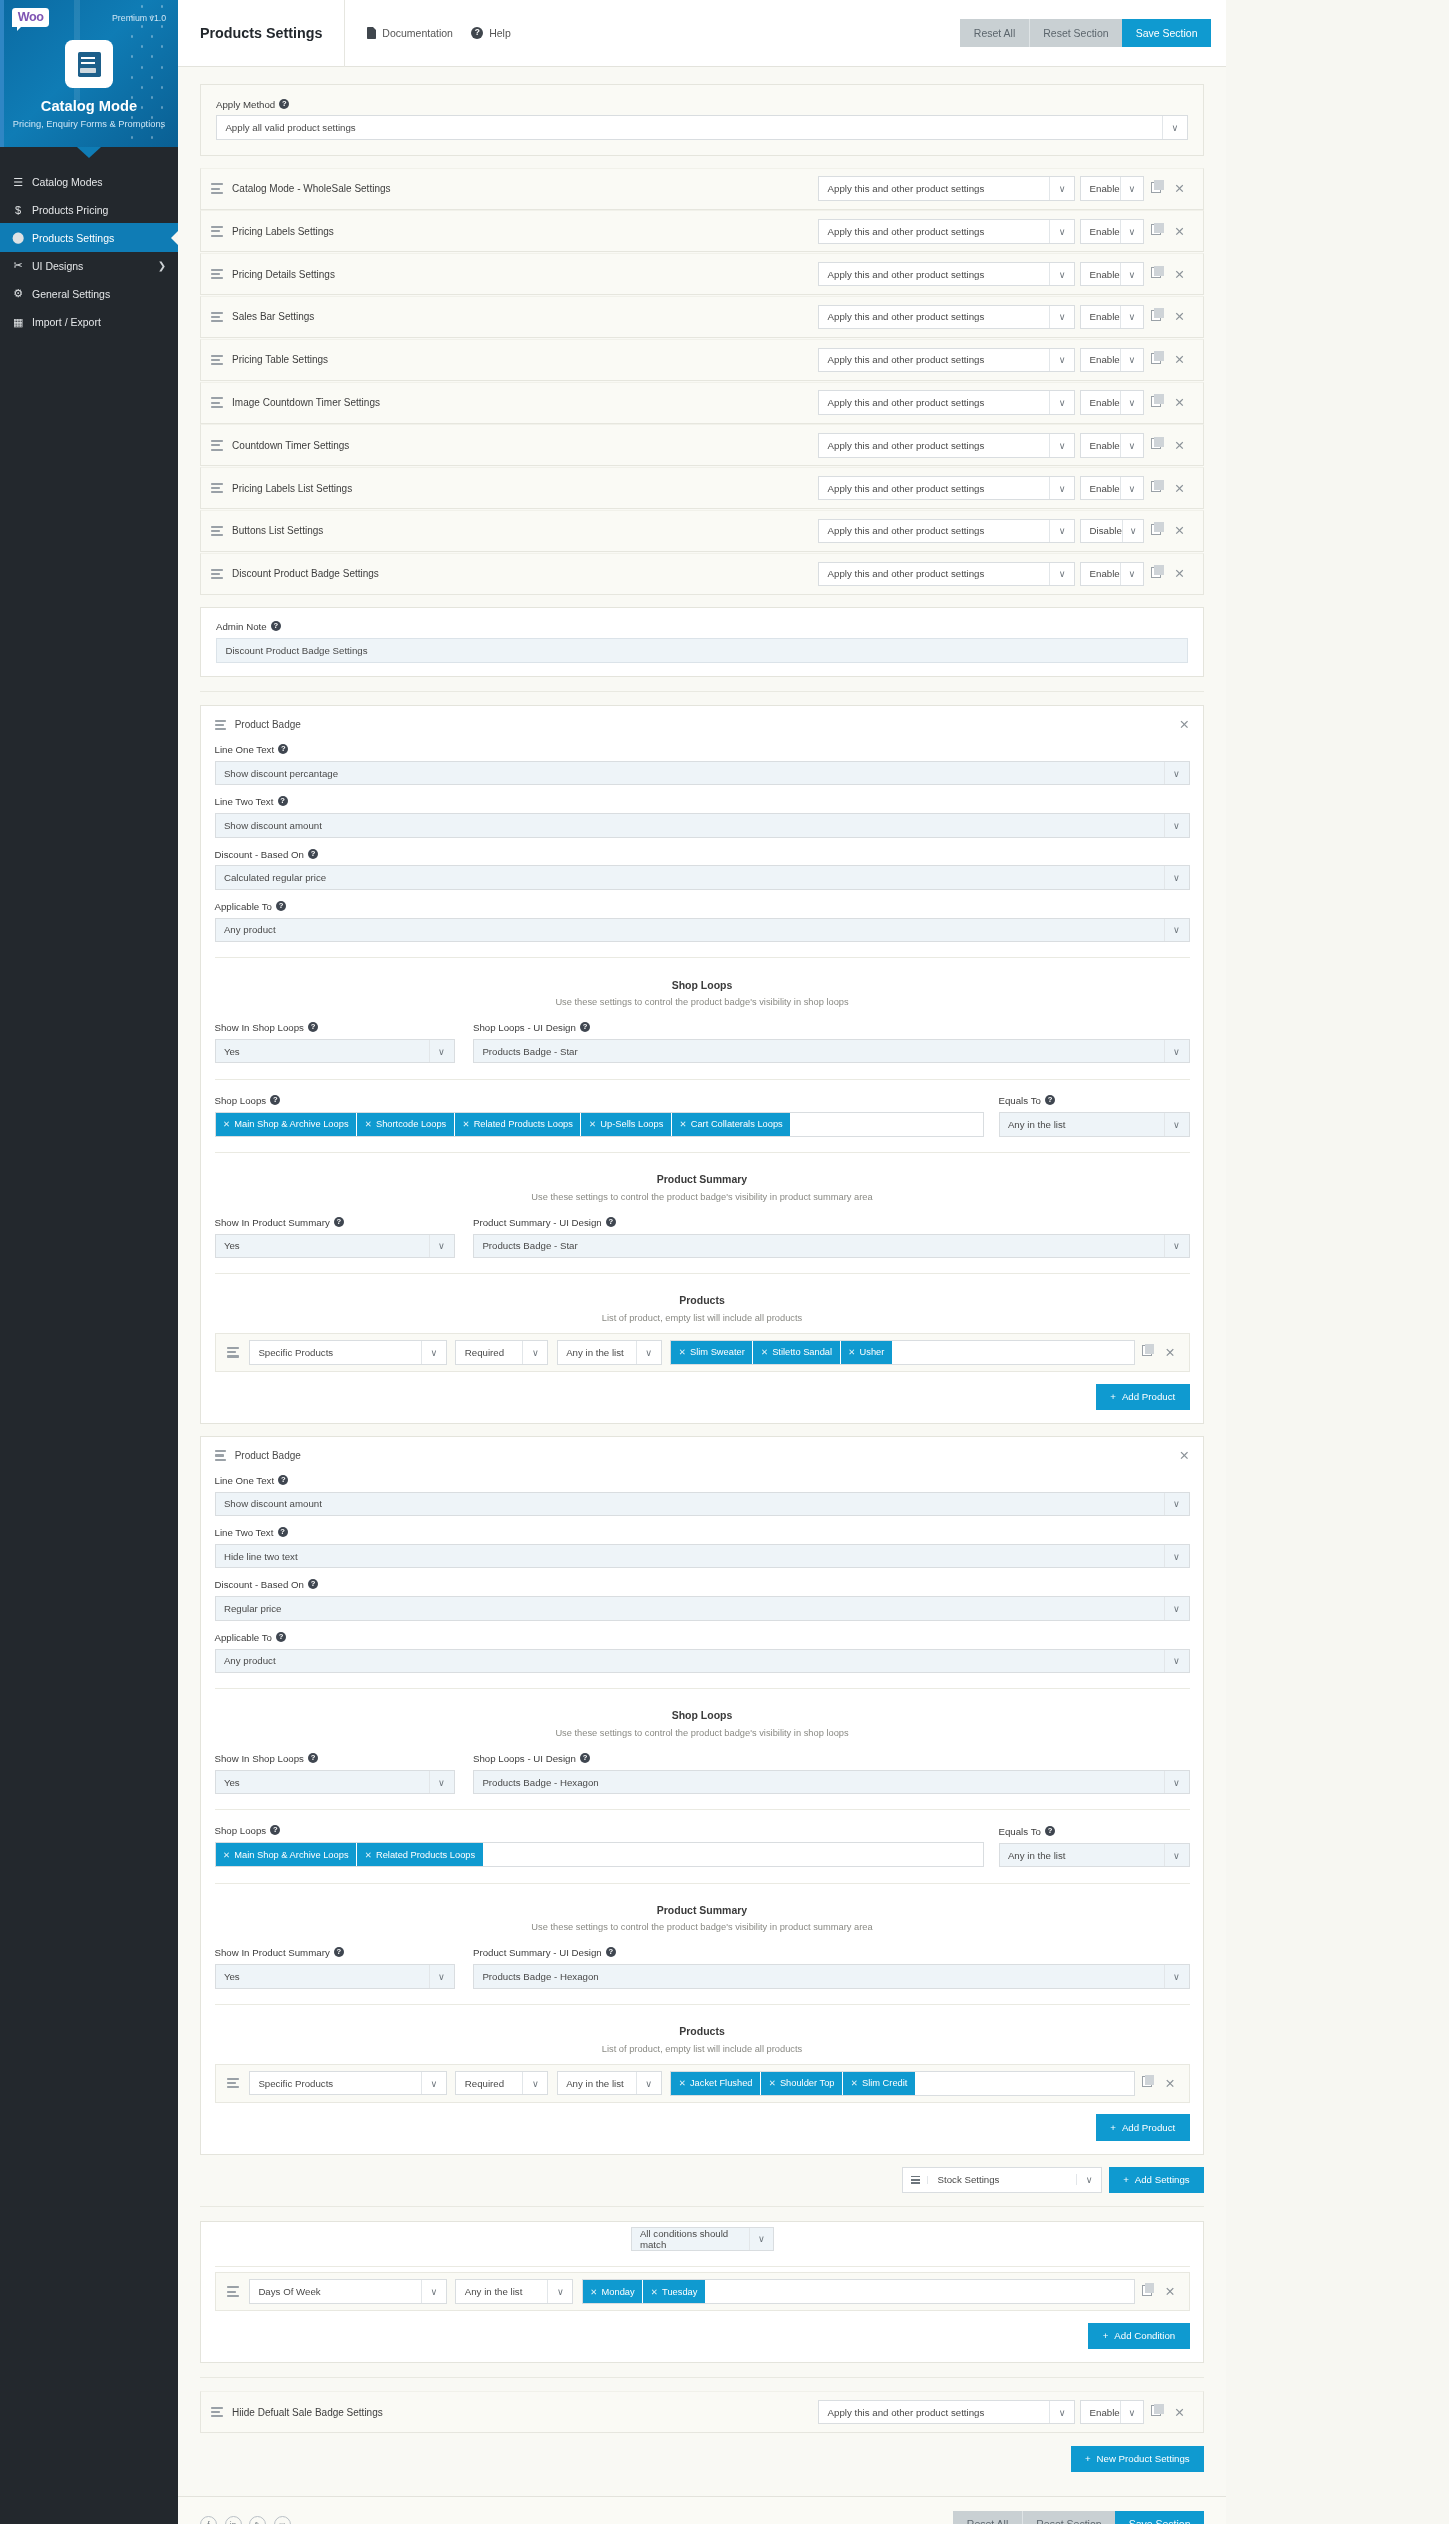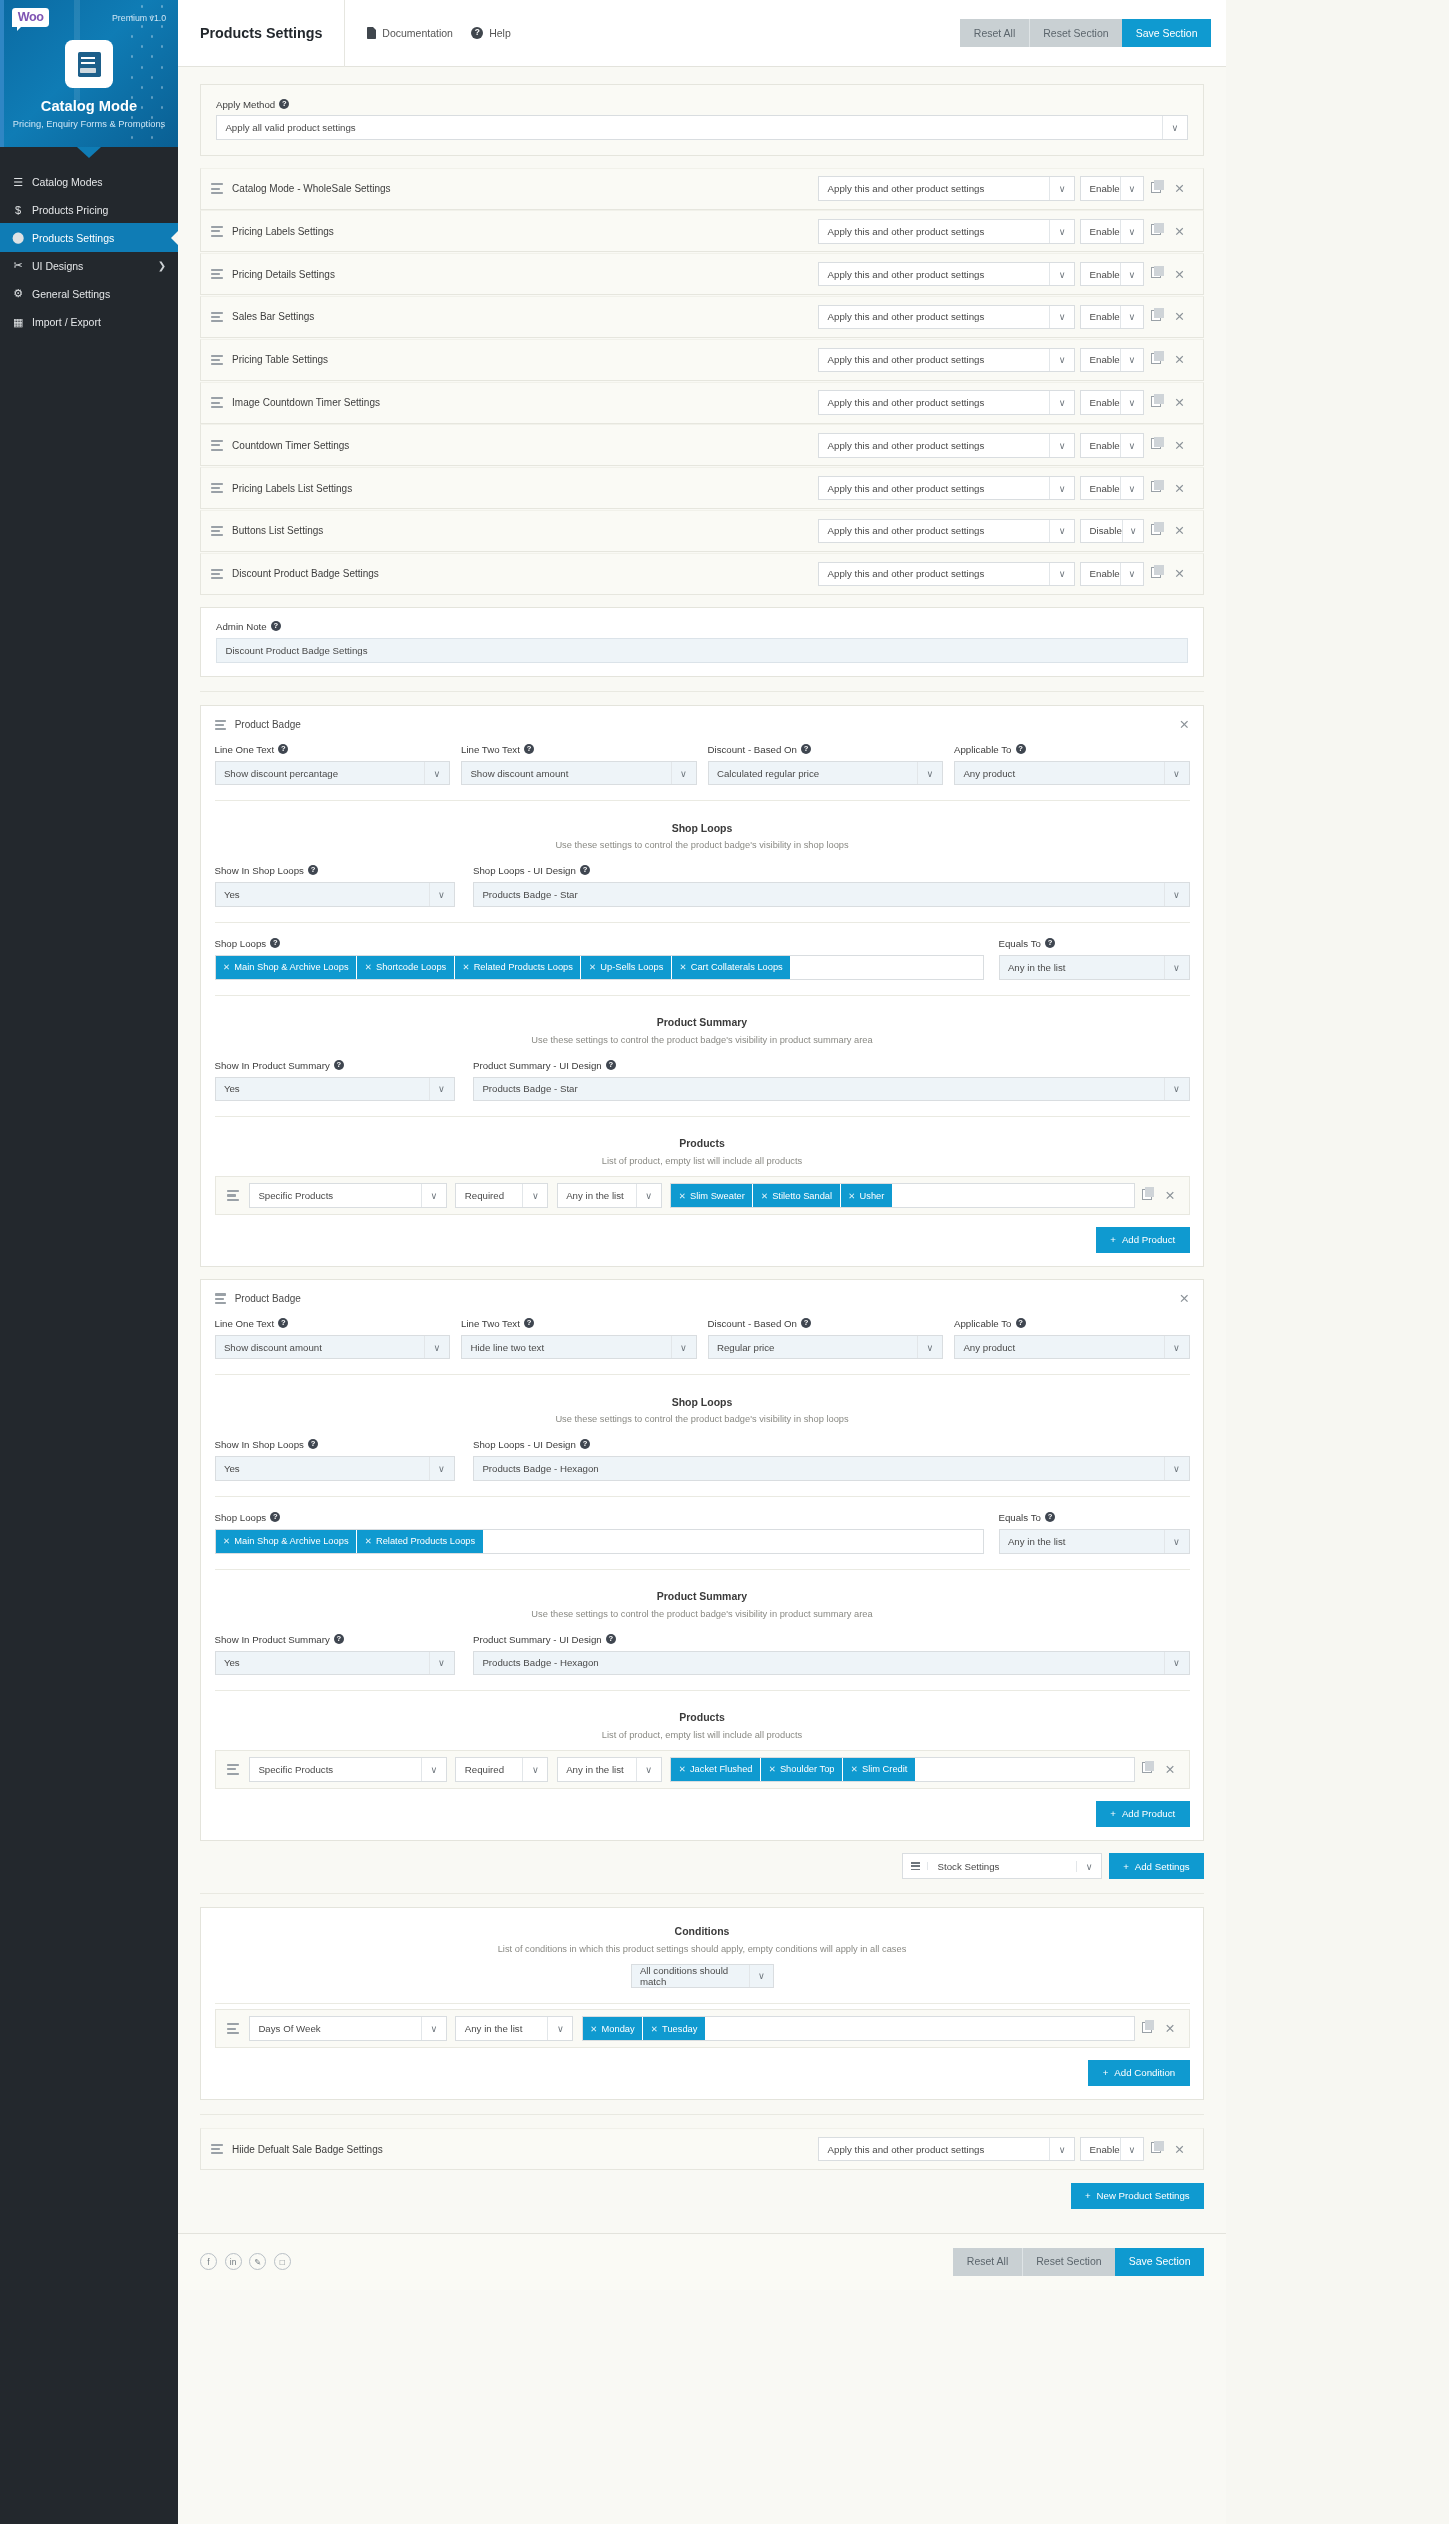--- a/index.html
+++ b/index.html
@@ -165,21 +165,21 @@
   .sec-title { font-size:10.5px; font-weight:bold; color:#3a3a3a; }
   .sec-desc { font-size:9.3px; color:#8a8a84; margin-top:6.7px; }
 
   .badge-card { background:#fff; border:0.8px solid #e4e4dc; margin-top:11.8px; }
   .badge-head {
     display:flex; align-items:center; padding: 11px 13.5px 8.4px 13.5px;
   }
   .badge-head .ttl { font-size:10px; color:#4a4a4a; margin-left:8.4px;}
   .badge-head .cl { margin-left:auto; color:#8b9298; font-size:12.6px; cursor:pointer;}
 
-  .grid4 { display:flex; gap:11px; padding: 3.4px 13.5px 11.8px 13.5px; }
+  .grid4 { display:flex; gap:11px; padding: 3.4px 13.5px 11.8px 13.5px; flex-direction: column; }
   .grid4 > div { flex:1 1 0; min-width:0; }
   .grid2 { display:flex; gap:18.5px; padding: 3.4px 13.5px 11.8px 13.5px; }
   .g2-a { flex:0 0 240px; }
   .g2-b { flex:1 1 auto; }
   .hr { height:0.8px; background:#eaeae2; margin: 3.4px 13.5px; }
 
   .tagwrap { display:flex; gap:15px; padding: 3.4px 13.5px 11.8px 13.5px; align-items:flex-end;}
   .taginput {
     flex:1 1 auto; border:0.8px solid #d9dde0; background:#fff; min-height:24.4px;
     display:flex; align-items:center; padding:0; flex-wrap:wrap;
@@ -965,24 +965,20 @@
         </div>
         <div class="btn-add" style="margin-left:6.7px">
           <span>+</span>
           <span>Add Settings</span>
         </div>
       </div>
 
       <div class="spacer-line"></div>
 
       <div class="card">
-        <div class="sec-head">
-          <div class="sec-title">Conditions</div>
-          <div class="sec-desc">List of conditions in which this product settings should apply, empty conditions will apply in all cases</div>
-        </div>
         <div class="cond-select-center">
           <div class="select soft">
             <span>All conditions should match</span>
             <span class="chev">∨</span>
           </div>
         </div>
         <div class="hr" style="margin-top:13.5px"></div>
         <div class="prodrow">
           <span class="grip">
               <span></span>

